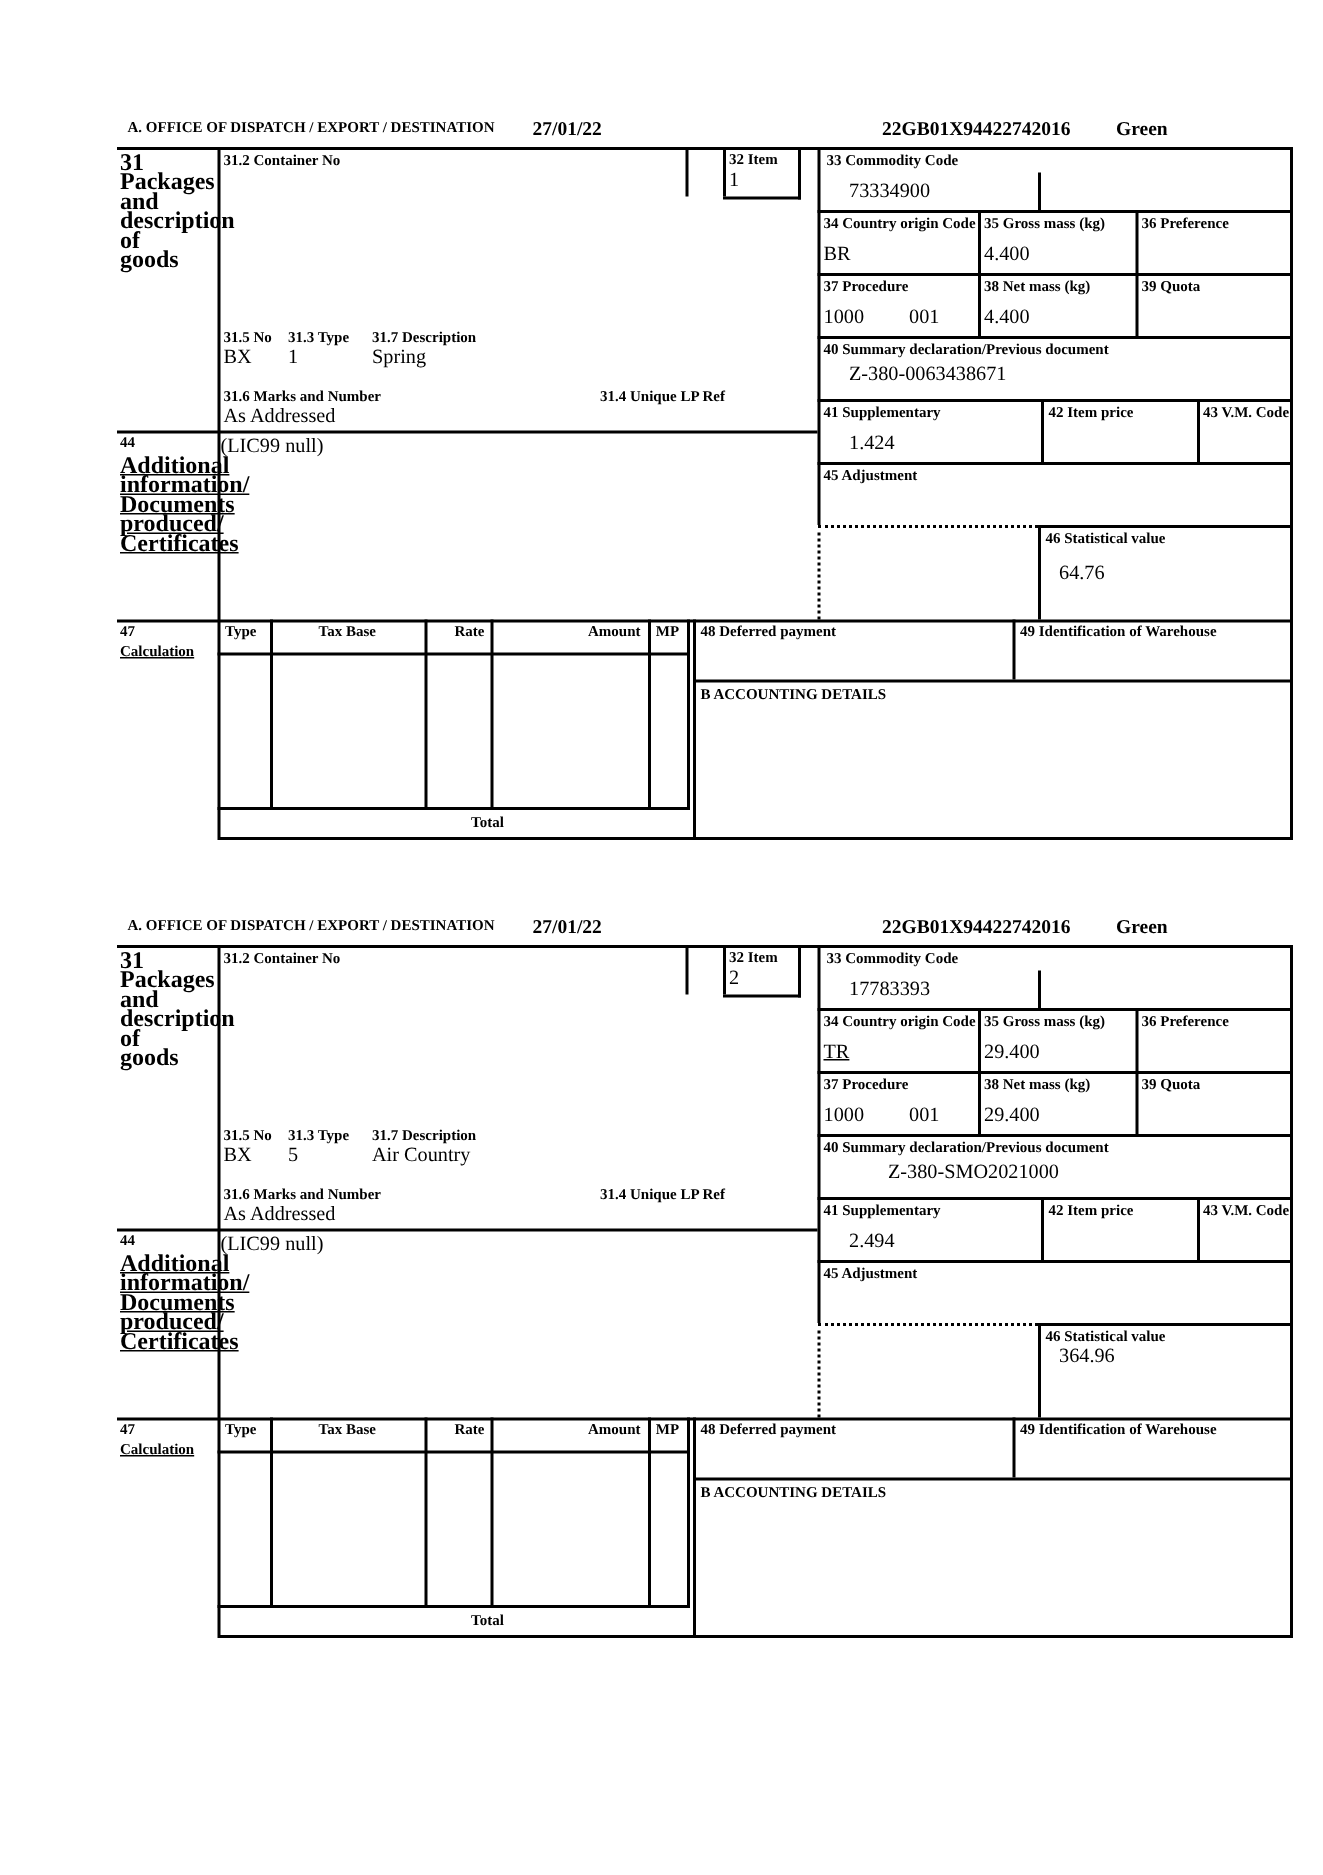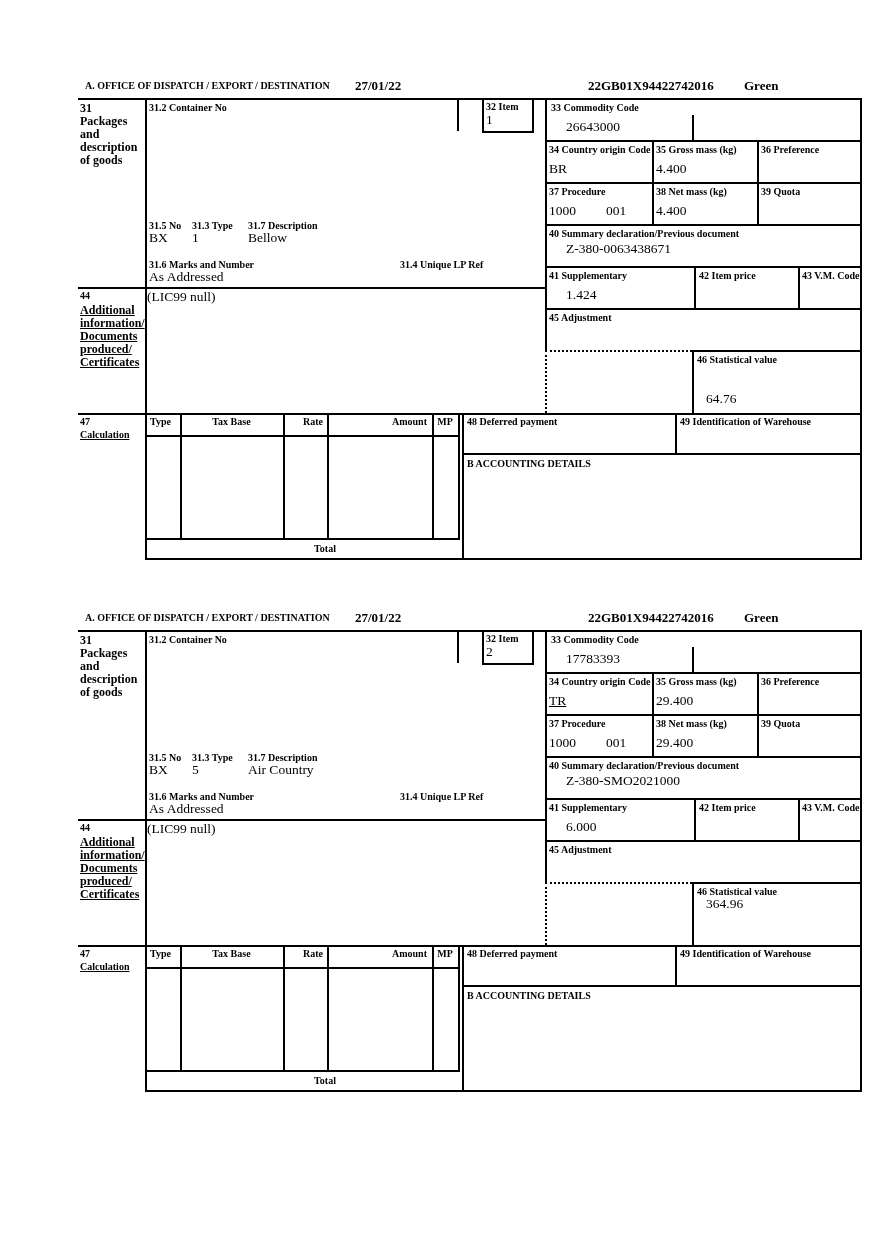--- a/index.html
+++ b/index.html
@@ -6,21 +6,21 @@
   #page{position:relative;width:882px;height:1250px;background:#ffffff;overflow:hidden;
         font-family:"Liberation Serif","DejaVu Serif",serif;color:#000;}
   .sec{position:absolute;left:0;width:882px;height:482px;}
   .h,.v{position:absolute;background:#000;}
   .h{height:2px;}
   .v{width:2px;}
   .hd{position:absolute;height:0;border-top:2px dotted #000;background:none;}
   .vd{position:absolute;width:0;border-left:2px dotted #000;background:none;}
   .t{position:absolute;white-space:nowrap;line-height:1.05;}
   .lbl{font-weight:bold;font-size:10px;}
-  .lblw{font-weight:bold;font-size:12px;white-space:normal;line-height:13px;}
+  .lblw{font-weight:bold;font-size:16px;white-space:normal;line-height:13px;}
   .val{font-size:13.5px;}
   .valb{font-size:13px;font-weight:bold;}
   .u{text-decoration:underline;}
   .ctr{text-align:center;}
   .rgt{text-align:right;}
 </style>
 </head>
 <body>
 
 <div id="page">
@@ -66,47 +66,47 @@
     <i class="v" style="left:432px;top:335px;height:125px;"></i>
     <i class="v" style="left:458px;top:335px;height:125px;"></i>
     <i class="v" style="left:462px;top:335px;height:145px;"></i>
     <i class="v" style="left:675px;top:335px;height:40px;"></i>
 
     <div class="t lblw" style="left:80px;top:24px;width:56px;">31 Packages and description of goods</div>
     <div class="t lbl" style="left:149px;top:25px;">31.2 Container No</div>
     <div class="t lbl" style="left:486px;top:24px;">32 Item</div>
     <div class="t val" style="left:486px;top:35px;">1</div>
     <div class="t lbl" style="left:551px;top:25px;">33 Commodity Code</div>
-    <div class="t val" style="left:566px;top:42px;">26643000</div>
+    <div class="t val" style="left:566px;top:42px;">73334900</div>
     <div class="t lbl" style="left:549px;top:67px;">34 Country origin Code</div>
     <div class="t val" style="left:549px;top:84px;">BR</div>
     <div class="t lbl" style="left:656px;top:67px;">35 Gross mass (kg)</div>
     <div class="t val" style="left:656px;top:84px;">4.400</div>
     <div class="t lbl" style="left:761px;top:67px;">36 Preference</div>
     <div class="t lbl" style="left:549px;top:109px;">37 Procedure</div>
     <div class="t val" style="left:549px;top:126px;">1000</div>
     <div class="t val" style="left:606px;top:126px;">001</div>
     <div class="t lbl" style="left:656px;top:109px;">38 Net mass (kg)</div>
     <div class="t val" style="left:656px;top:126px;">4.400</div>
     <div class="t lbl" style="left:761px;top:109px;">39 Quota</div>
     <div class="t lbl" style="left:549px;top:151px;">40 Summary declaration/Previous document</div>
     <div class="t val" style="left:566px;top:164px;">Z-380-0063438671</div>
     <div class="t lbl" style="left:549px;top:193px;">41 Supplementary</div>
     <div class="t val" style="left:566px;top:210px;">1.424</div>
     <div class="t lbl" style="left:699px;top:193px;">42 Item price</div>
     <div class="t lbl" style="left:802px;top:193px;">43 V.M. Code</div>
     <div class="t lbl" style="left:549px;top:235px;">45 Adjustment</div>
     <div class="t lbl" style="left:697px;top:277px;">46 Statistical value</div>
-    <div class="t val" style="left:706px;top:314px;">64.76</div>
+    <div class="t val" style="left:706px;top:297px;">64.76</div>
     <div class="t lbl" style="left:149px;top:143px;">31.5 No</div>
     <div class="t lbl" style="left:192px;top:143px;">31.3 Type</div>
     <div class="t lbl" style="left:248px;top:143px;">31.7 Description</div>
     <div class="t val" style="left:149px;top:153px;">BX</div>
     <div class="t val" style="left:192px;top:153px;">1</div>
-    <div class="t val" style="left:248px;top:153px;">Bellow</div>
+    <div class="t val" style="left:248px;top:153px;">Spring</div>
     <div class="t lbl" style="left:149px;top:182px;">31.6 Marks and Number</div>
     <div class="t val" style="left:149px;top:192px;">As Addressed</div>
     <div class="t lbl" style="left:400px;top:182px;">31.4 Unique LP Ref</div>
     <div class="t lbl" style="left:80px;top:213px;">44</div>
     <div class="t lblw u" style="left:80px;top:226px;width:56px;">Additional information/ Documents produced/ Certificates</div>
     <div class="t val" style="left:147px;top:212px;">(LIC99 null)</div>
     <div class="t lbl" style="left:80px;top:339px;">47</div>
     <div class="t lbl u" style="left:80px;top:352px;">Calculation</div>
     <div class="t lbl" style="left:150px;top:339px;">Type</div>
     <div class="t lbl ctr" style="left:180px;top:339px;width:103px;">Tax Base</div>
@@ -173,23 +173,23 @@
     <div class="t lbl" style="left:656px;top:67px;">35 Gross mass (kg)</div>
     <div class="t val" style="left:656px;top:84px;">29.400</div>
     <div class="t lbl" style="left:761px;top:67px;">36 Preference</div>
     <div class="t lbl" style="left:549px;top:109px;">37 Procedure</div>
     <div class="t val" style="left:549px;top:126px;">1000</div>
     <div class="t val" style="left:606px;top:126px;">001</div>
     <div class="t lbl" style="left:656px;top:109px;">38 Net mass (kg)</div>
     <div class="t val" style="left:656px;top:126px;">29.400</div>
     <div class="t lbl" style="left:761px;top:109px;">39 Quota</div>
     <div class="t lbl" style="left:549px;top:151px;">40 Summary declaration/Previous document</div>
-    <div class="t val" style="left:566px;top:164px;text-align:center;">Z-380-SMO2021000</div>
+    <div class="t val" style="left:592px;top:164px;text-align:center;">Z-380-SMO2021000</div>
     <div class="t lbl" style="left:549px;top:193px;">41 Supplementary</div>
-    <div class="t val" style="left:566px;top:210px;">6.000</div>
+    <div class="t val" style="left:566px;top:210px;">2.494</div>
     <div class="t lbl" style="left:699px;top:193px;">42 Item price</div>
     <div class="t lbl" style="left:802px;top:193px;">43 V.M. Code</div>
     <div class="t lbl" style="left:549px;top:235px;">45 Adjustment</div>
     <div class="t lbl" style="left:697px;top:277px;">46 Statistical value</div>
     <div class="t val" style="left:706px;top:287px;">364.96</div>
     <div class="t lbl" style="left:149px;top:143px;">31.5 No</div>
     <div class="t lbl" style="left:192px;top:143px;">31.3 Type</div>
     <div class="t lbl" style="left:248px;top:143px;">31.7 Description</div>
     <div class="t val" style="left:149px;top:153px;">BX</div>
     <div class="t val" style="left:192px;top:153px;">5</div>

